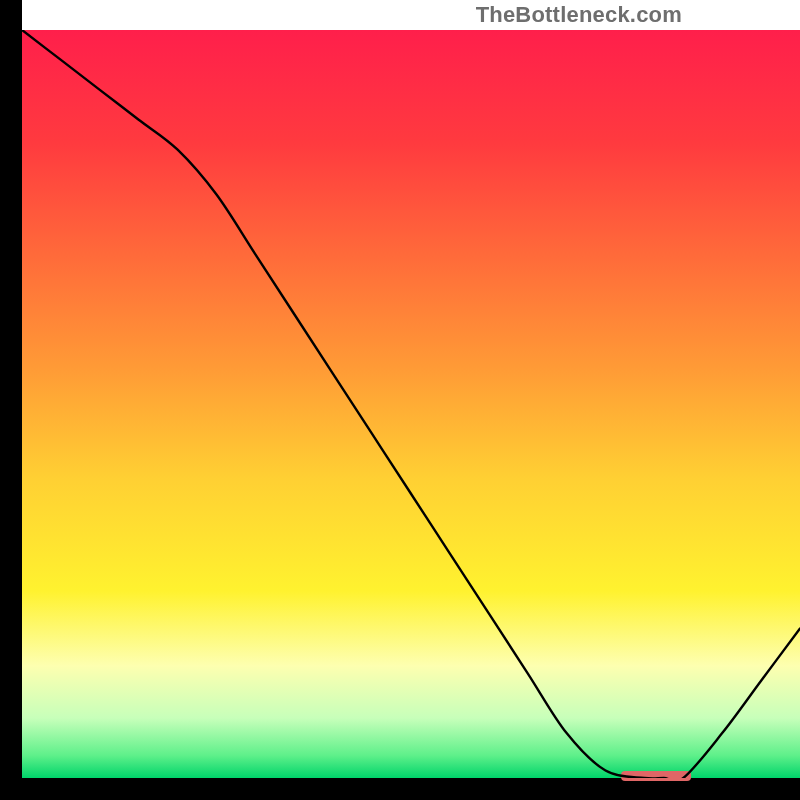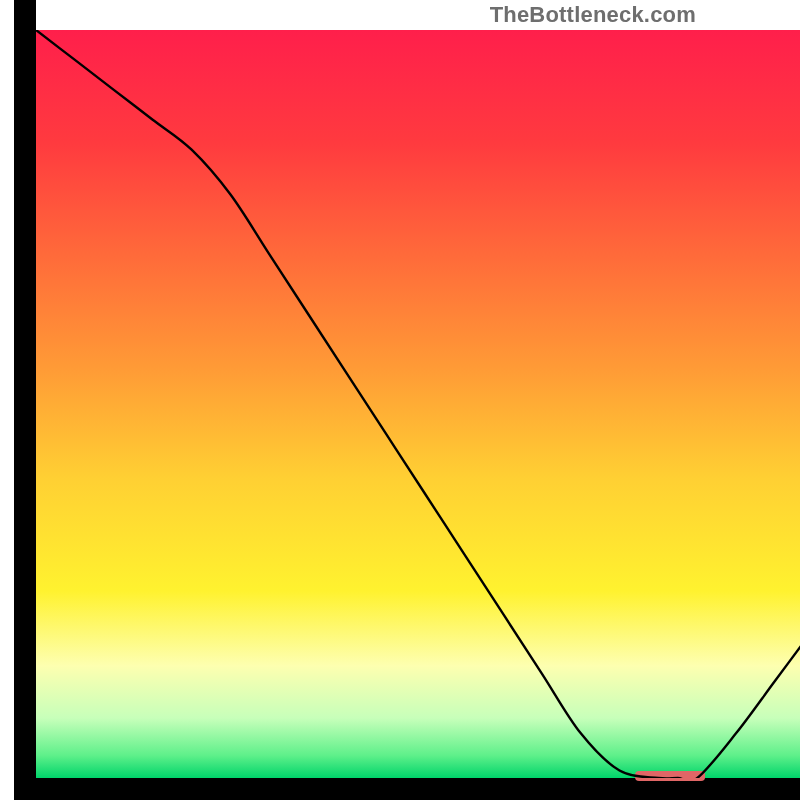--- a/index.html
+++ b/index.html
@@ -8,21 +8,20 @@
     width: 800px;
     height: 800px;
     background: #ffffff;
     font-family: Arial, Helvetica, sans-serif;
     overflow: hidden;
   }
   .stage {
     position: relative;
     width: 688px;
     height: 800px;
-    margin-left: 14px;
   }
   .watermark {
     position: absolute;
     top: 2px;
     right: 6px;
     font-size: 22px;
     font-weight: 600;
     color: #6e6e6e;
     letter-spacing: 0.2px;
     user-select: none;

